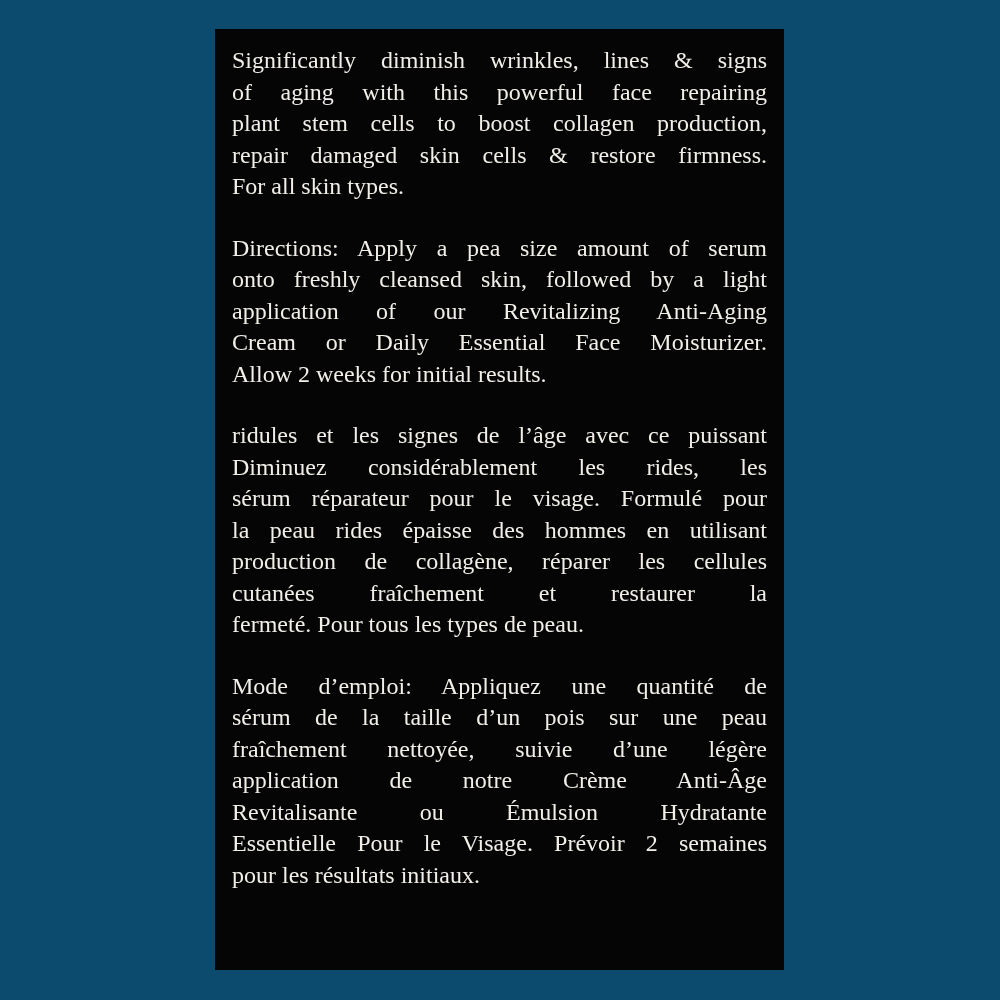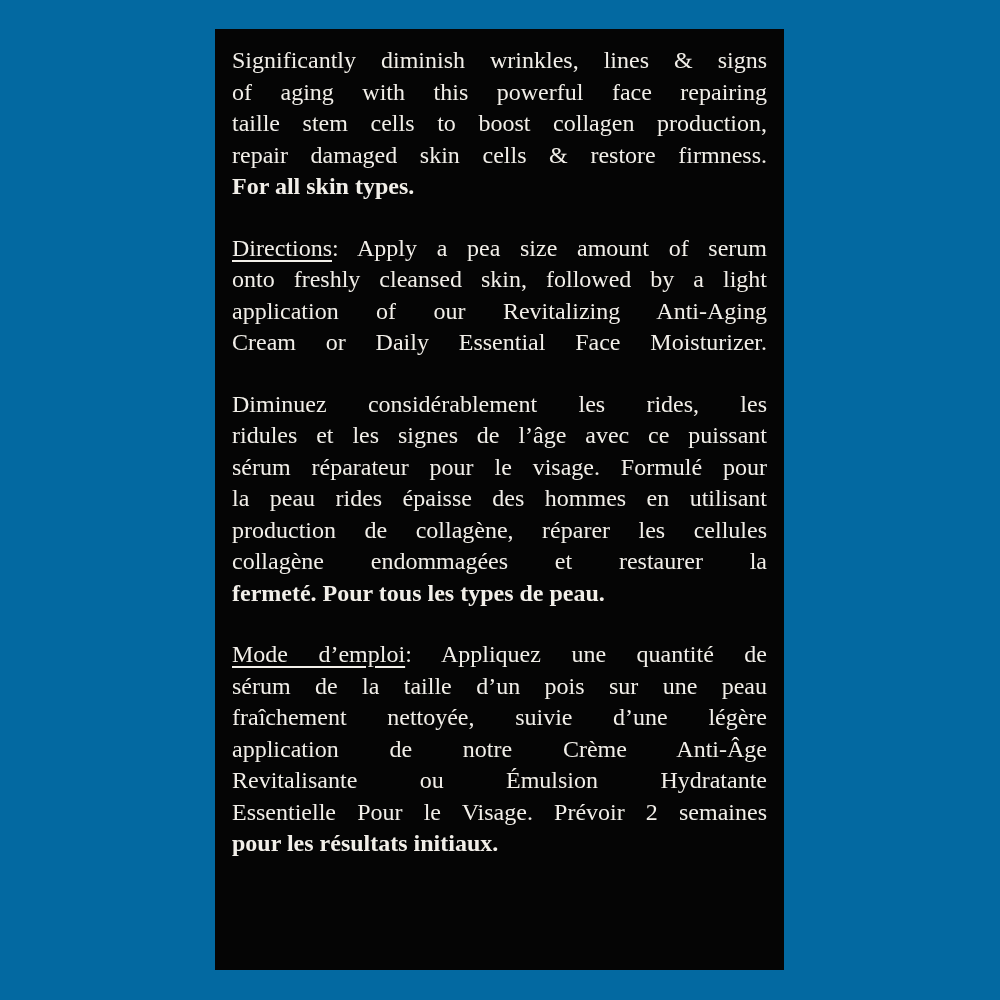--- a/index.html
+++ b/index.html
@@ -7,21 +7,21 @@
     padding: 0;
     width: 1000px;
     height: 1000px;
     background: #ffffff;
     font-family: "Liberation Serif", serif;
   }
   .page {
     position: relative;
     width: 1000px;
     height: 1000px;
-    background: #0369a1;
+    background: #0c4a6e;
   }
   .label-panel {
     position: absolute;
     left: 215px;
     top: 29px;
     width: 569px;
     height: 941px;
     box-sizing: border-box;
     background: #050505;
     color: #f2efe9;
@@ -34,53 +34,52 @@
     line-height: 31.5px;
   }
   .para:last-child { margin-bottom: 16px; }
   .line {
     text-align: justify;
     text-align-last: justify;
     width: 100%;
   }
   .line.last {
     text-align-last: left;
-    font-weight: bold;
   }
   .u {
-    text-decoration: underline;
     text-underline-offset: 4px;
     text-decoration-thickness: 1.5px;
   }
 </style>
 </head>
 <body>
 
 <div class="page">
   <div class="label-panel">
     <div class="para">
         <div class="line">Significantly diminish wrinkles, lines &amp; signs</div>
         <div class="line">of aging with this powerful face repairing</div>
-        <div class="line">taille stem cells to boost collagen production,</div>
+        <div class="line">plant stem cells to boost collagen production,</div>
         <div class="line">repair damaged skin cells &amp; restore firmness.</div>
         <div class="line last">For all skin types.</div>
       </div>
     <div class="para">
         <div class="line"><span class="u">Directions</span>: Apply a pea size amount of serum</div>
         <div class="line">onto freshly cleansed skin, followed by a light</div>
         <div class="line">application of our Revitalizing Anti-Aging</div>
         <div class="line">Cream or Daily Essential Face Moisturizer.</div>
+        <div class="line last">Allow 2 weeks for initial results.</div>
       </div>
     <div class="para">
+        <div class="line">ridules et les signes de l’âge avec ce puissant</div>
         <div class="line">Diminuez considérablement les rides, les</div>
-        <div class="line">ridules et les signes de l’âge avec ce puissant</div>
         <div class="line">sérum réparateur pour le visage. Formulé pour</div>
         <div class="line">la peau rides épaisse des hommes en utilisant</div>
         <div class="line">production de collagène, réparer les cellules</div>
-        <div class="line">collagène endommagées et restaurer la</div>
+        <div class="line">cutanées fraîchement et restaurer la</div>
         <div class="line last">fermeté. Pour tous les types de peau.</div>
       </div>
     <div class="para">
         <div class="line"><span class="u">Mode d’emploi</span>: Appliquez une quantité de</div>
         <div class="line">sérum de la taille d’un pois sur une peau</div>
         <div class="line">fraîchement nettoyée, suivie d’une légère</div>
         <div class="line">application de notre Crème Anti-Âge</div>
         <div class="line">Revitalisante ou Émulsion Hydratante</div>
         <div class="line">Essentielle Pour le Visage. Prévoir 2 semaines</div>
         <div class="line last">pour les résultats initiaux.</div>

